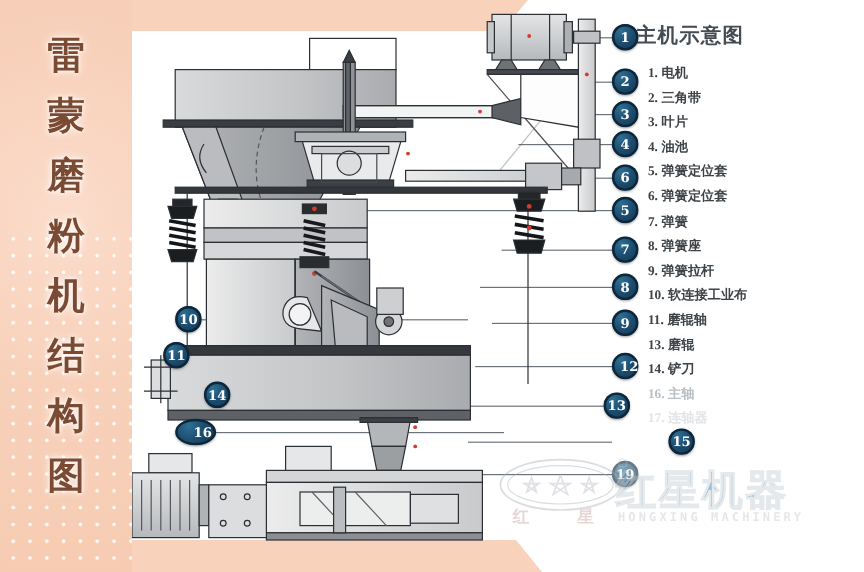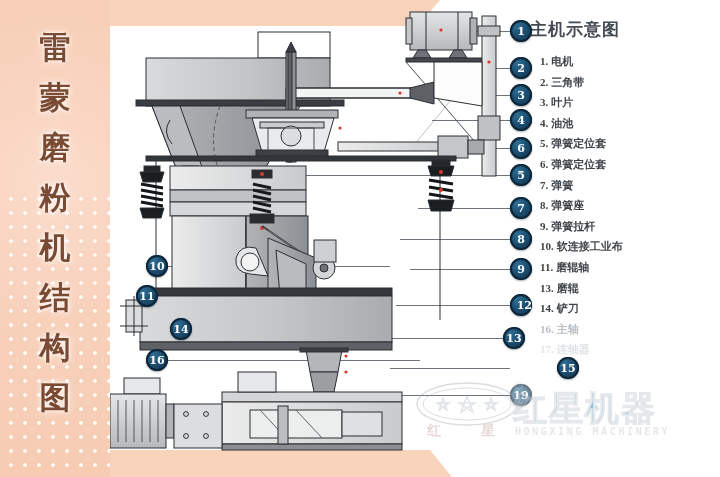--- a/index.html
+++ b/index.html
@@ -453,21 +453,21 @@
 
   <div class="callout" style="left:146px; top:255px;">
       <span>10</span>
     </div>
   <div class="callout" style="left:136px; top:285px;justify-content:center;">
       <span>11</span>
     </div>
   <div class="callout" style="left:146px; top:318px;margin-left:24px;">
       <span>14</span>
     </div>
-  <div class="callout" style="left:146px; top:349px;">
+  <div class="callout" style="left:146px; top:349px;padding-left:12px;">
       <span>16</span>
     </div>
 
   <div class="legend">
     <div class="legend-title">主机示意图</div>
     <ol>
       <li><span class="num">1.</span><span>电机</span></li>
       <li><span class="num">2.</span><span>三角带</span></li>
       <li><span class="num">3.</span><span>叶片</span></li>
       <li><span class="num">4.</span><span>油池</span></li>

